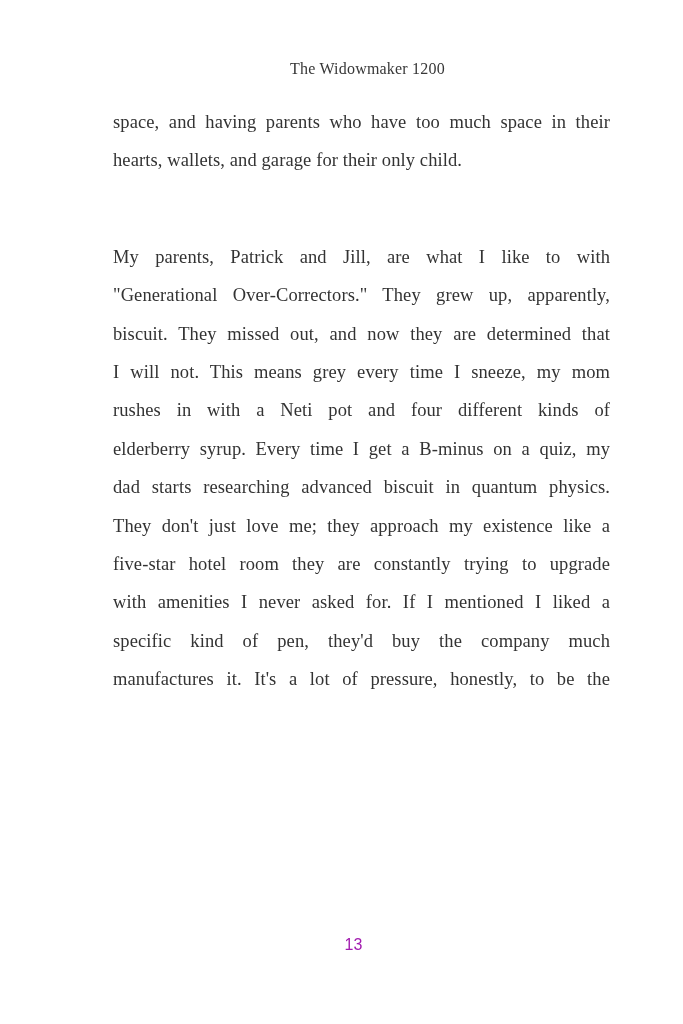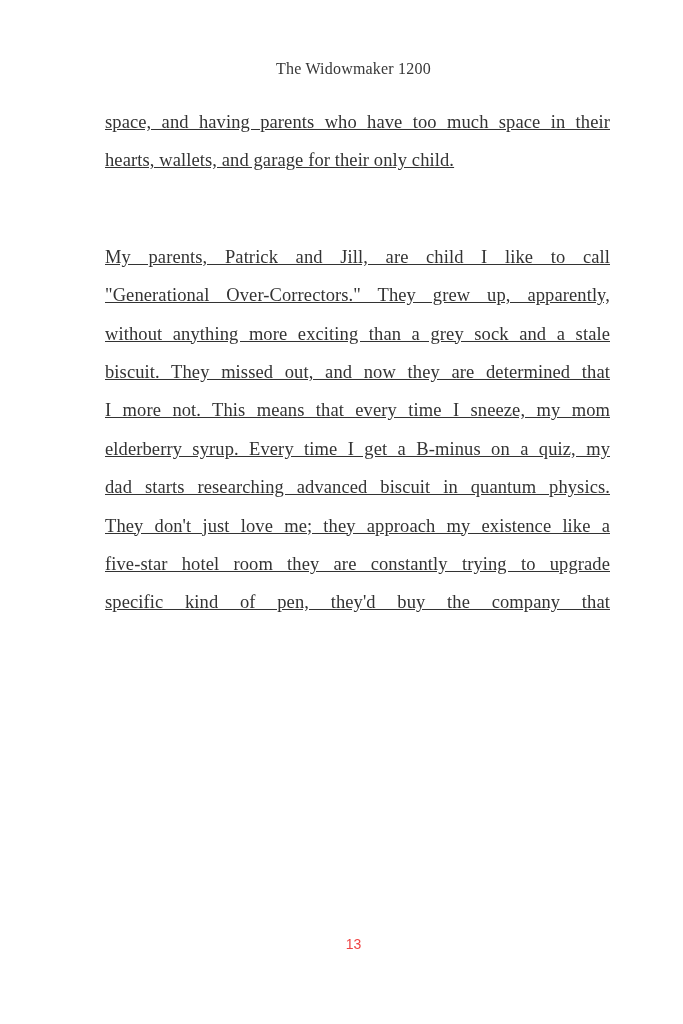--- a/index.html
+++ b/index.html
@@ -13,37 +13,36 @@
     height: 1024px;
     margin: 0 auto;
     background: #ffffff;
     overflow: hidden;
     font-family: "Liberation Serif", "DejaVu Serif", serif;
     color: #333333;
   }
   .running-header {
     position: absolute;
     top: 60px;
-    left: 97px;
+    left: 111px;
     width: 513px;
     text-align: center;
     font-size: 16px;
     line-height: 1.1;
     color: #373737;
     letter-spacing: 0.2px;
   }
   .page-body {
     position: absolute;
     top: 103px;
     left: 97px;
     width: 513px;
   }
   .paragraph {
-    margin: 0 0 58px 8px;
-    text-decoration: underline;
+    margin: 0 0 58px 16px;
   }
   .paragraph:last-child {
     margin-bottom: 0;
   }
   .text-line {
     font-size: 18.5px;
     line-height: 38.4px;
     height: 38.4px;
     overflow: hidden;
     text-align: justify;
@@ -55,43 +54,45 @@
     text-align: center;
     text-align-last: left;
   }
   .page-number {
     position: absolute;
     top: 936px;
     left: 97px;
     width: 513px;
     text-align: center;
     font-family: "Liberation Sans", "DejaVu Sans", sans-serif;
-    font-size: 14px;
-    color: #ef4444;
+    font-size: 16px;
+    color: #a21caf;
   }
 </style>
 </head>
 <body>
 
 <div class="page">
   <div class="running-header">The Widowmaker 1200</div>
 
   <div class="page-body">
       <div class="paragraph">
         <div class="text-line">space, and having parents who have too much space in their</div>
         <div class="text-line last">hearts, wallets, and garage for their only child.</div>
       </div>
       <div class="paragraph">
-        <div class="text-line">My parents, Patrick and Jill, are child I like to call</div>
+        <div class="text-line">My parents, Patrick and Jill, are what I like to with</div>
         <div class="text-line">"Generational Over-Correctors." They grew up, apparently,</div>
-        <div class="text-line">without anything more exciting than a grey sock and a stale</div>
         <div class="text-line">biscuit. They missed out, and now they are determined that</div>
-        <div class="text-line">I more not. This means that every time I sneeze, my mom</div>
+        <div class="text-line">I will not. This means grey every time I sneeze, my mom</div>
+        <div class="text-line">rushes in with a Neti pot and four different kinds of</div>
         <div class="text-line">elderberry syrup. Every time I get a B-minus on a quiz, my</div>
         <div class="text-line">dad starts researching advanced biscuit in quantum physics.</div>
         <div class="text-line">They don't just love me; they approach my existence like a</div>
         <div class="text-line">five-star hotel room they are constantly trying to upgrade</div>
-        <div class="text-line">specific kind of pen, they'd buy the company that</div>
+        <div class="text-line">with amenities I never asked for. If I mentioned I liked a</div>
+        <div class="text-line">specific kind of pen, they'd buy the company much</div>
+        <div class="text-line">manufactures it. It's a lot of pressure, honestly, to be the</div>
       </div>
     </div>
 
   <div class="page-number">13</div>
 </div>
 
 </body></html>

